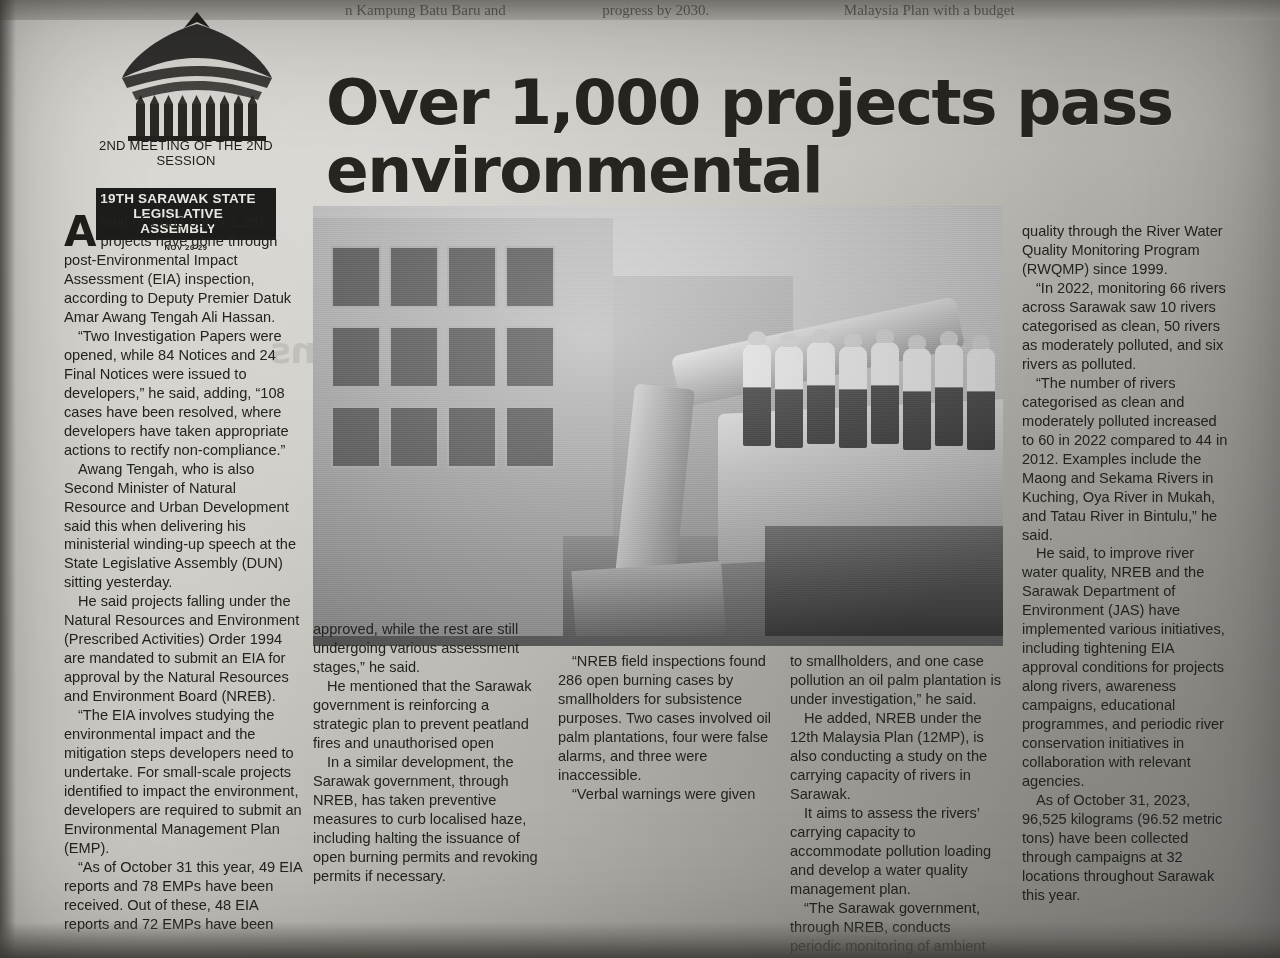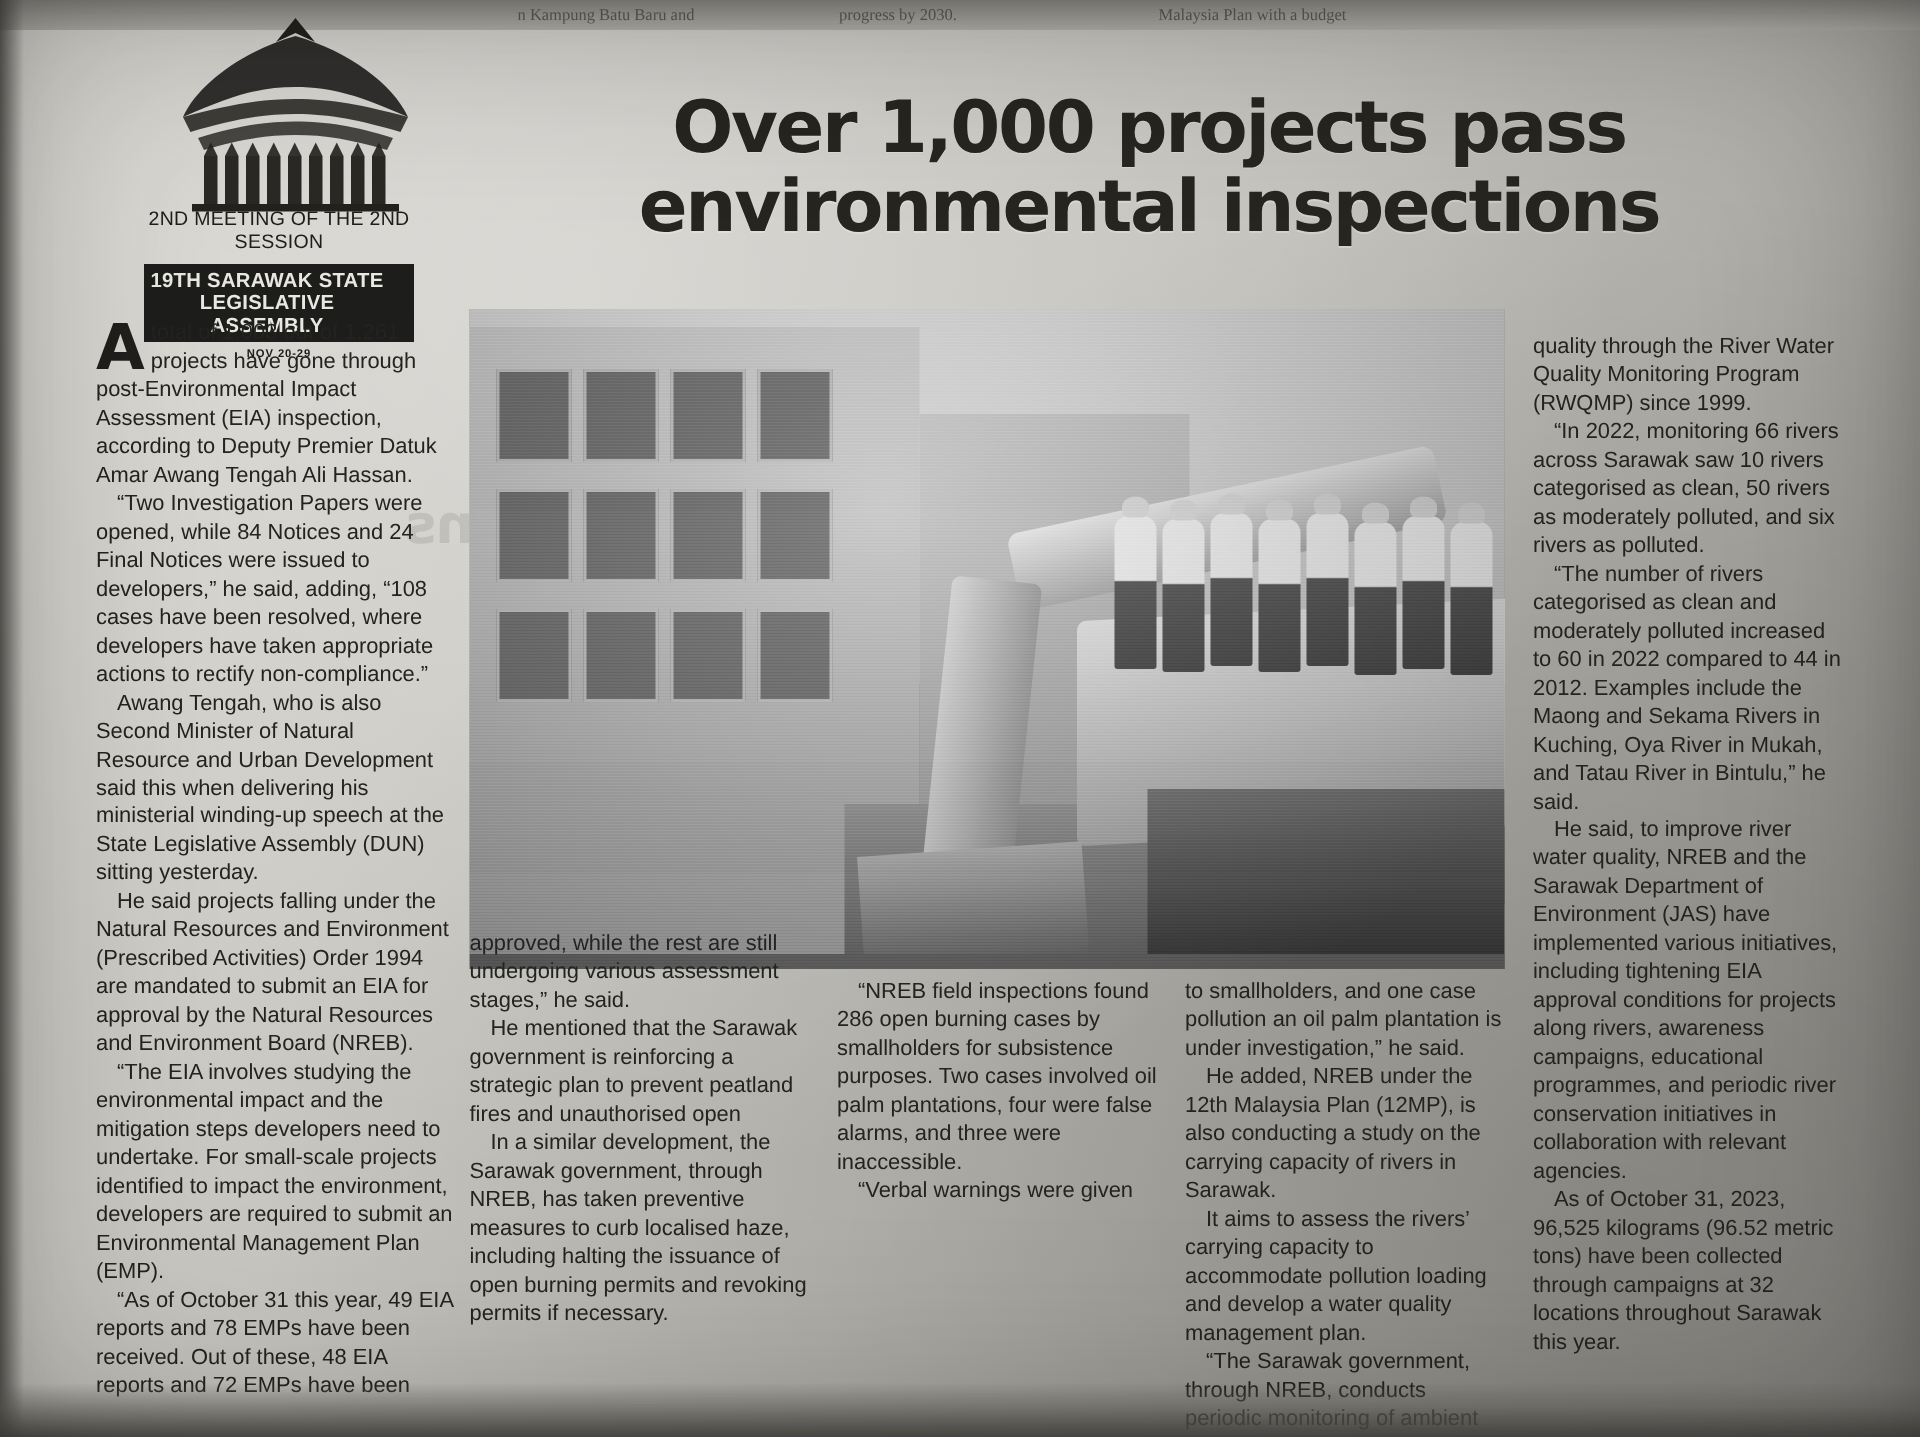--- a/index.html
+++ b/index.html
@@ -34,21 +34,21 @@
   
   .top-strip {
     position: absolute;
     left: 0; top: 0; width: 1280px; height: 20px;
     background: linear-gradient(180deg, #8f8d88 0%, #a5a39d 55%, #b5b3ad 100%);
     overflow: hidden;
     white-space: nowrap;
   }
   .top-strip span {
     display: inline-block;
-    font-size: 11px;
+    font-size: 15px;
     color: #46443f;
     opacity: 0.75;
     line-height: 20px;
     font-family: "Liberation Serif", serif;
   }
   .ts1 { margin-left: 345px; }
   .ts2 { margin-left: 92px; }
   .ts3 { margin-left: 130px; }
   
   .bottom-edge {
@@ -75,21 +75,21 @@
     width: 180px;
     text-align: center;
   }
   .logo-line1 {
     font-size: 13px;
     font-weight: normal;
     letter-spacing: 0.2px;
     color: #1d1d1b;
   }
   .logo-badge {
-    margin-top: 8px;
+    margin-top: 20px;
     background: #1d1d1b;
     color: #e9e7e1;
     font-weight: bold;
     font-size: 13.5px;
     line-height: 15px;
     padding: 3px 20px 4px 4px;
     letter-spacing: 0.2px;
   }
   .logo-date {
     margin-top: 3px;
@@ -98,26 +98,25 @@
     letter-spacing: 0.6px;
   }
 
   
   .headline {
     position: absolute;
     left: 326px; top: 30px;
     width: 880px;
     font-family: "DejaVu Sans", sans-serif;
     font-weight: bold;
-    font-size: 48px;
+    font-size: 63px;
     line-height: 0.98;
     letter-spacing: -1.6px;
     color: #26251f;
     text-shadow: 0 1px 0 rgba(255,255,255,0.25);
-    text-align: center;
   }
   .headline .l2 { display: block; margin-top: 6px; }
 
   
   .photo {
     position: absolute;
     left: 313px; top: 206px;
     width: 690px; height: 440px;
     overflow: hidden;
     background: #8e8c87;

